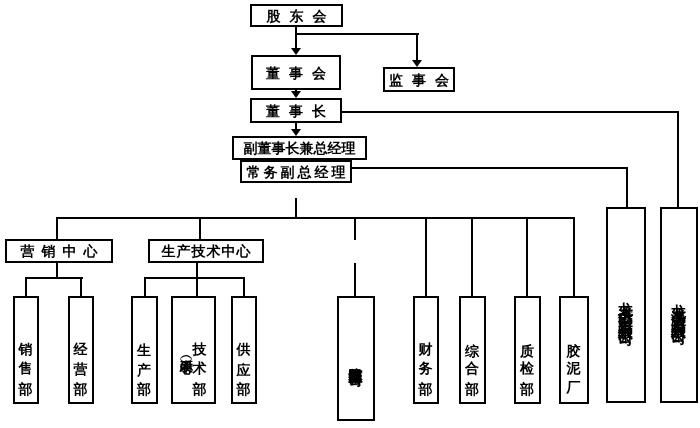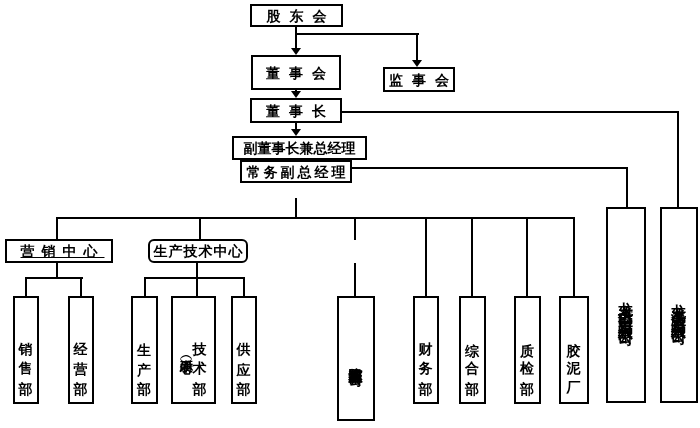--- a/index.html
+++ b/index.html
@@ -84,24 +84,24 @@
     </div>
     <div class="node hs-wide" style="left: 250px; top: 98px; width: 92px; height: 25px;">
       <span class="htext">董事长</span>
     </div>
     <div class="node hs-none" style="left: 232px; top: 136px; width: 135px; height: 24px;">
       <span class="htext">副董事长兼总经理</span>
     </div>
     <div class="node hs-sm" style="left: 240px; top: 160px; width: 112px; height: 23px;">
       <span class="htext">常务副总经理</span>
     </div>
-    <div class="node hs-med" style="left: 5px; top: 239px; width: 108px; height: 24px; text-decoration: underline;">
+    <div class="node hs-med" style="left: 5px; top: 239px; width: 108px; height: 24px;">
       <span class="htext">营销中心</span>
     </div>
-    <div class="node hs-xs" style="left: 148px; top: 239px; width: 100px; height: 24px; border-radius: 6px;">
+    <div class="node hs-xs" style="left: 148px; top: 239px; width: 116px; height: 24px;">
       <span class="htext">生产技术中心</span>
     </div>
     <div class="node vs-wide" style="left: 13px; top: 296px; width: 26px; height: 108px;">
       <span class="vtext">销售部</span>
     </div>
     <div class="node vs-wide" style="left: 68px; top: 296px; width: 26px; height: 108px;">
       <span class="vtext">经营部</span>
     </div>
     <div class="node vs-wide" style="left: 131px; top: 296px; width: 27px; height: 108px;">
       <span class="vtext">生产部</span>

